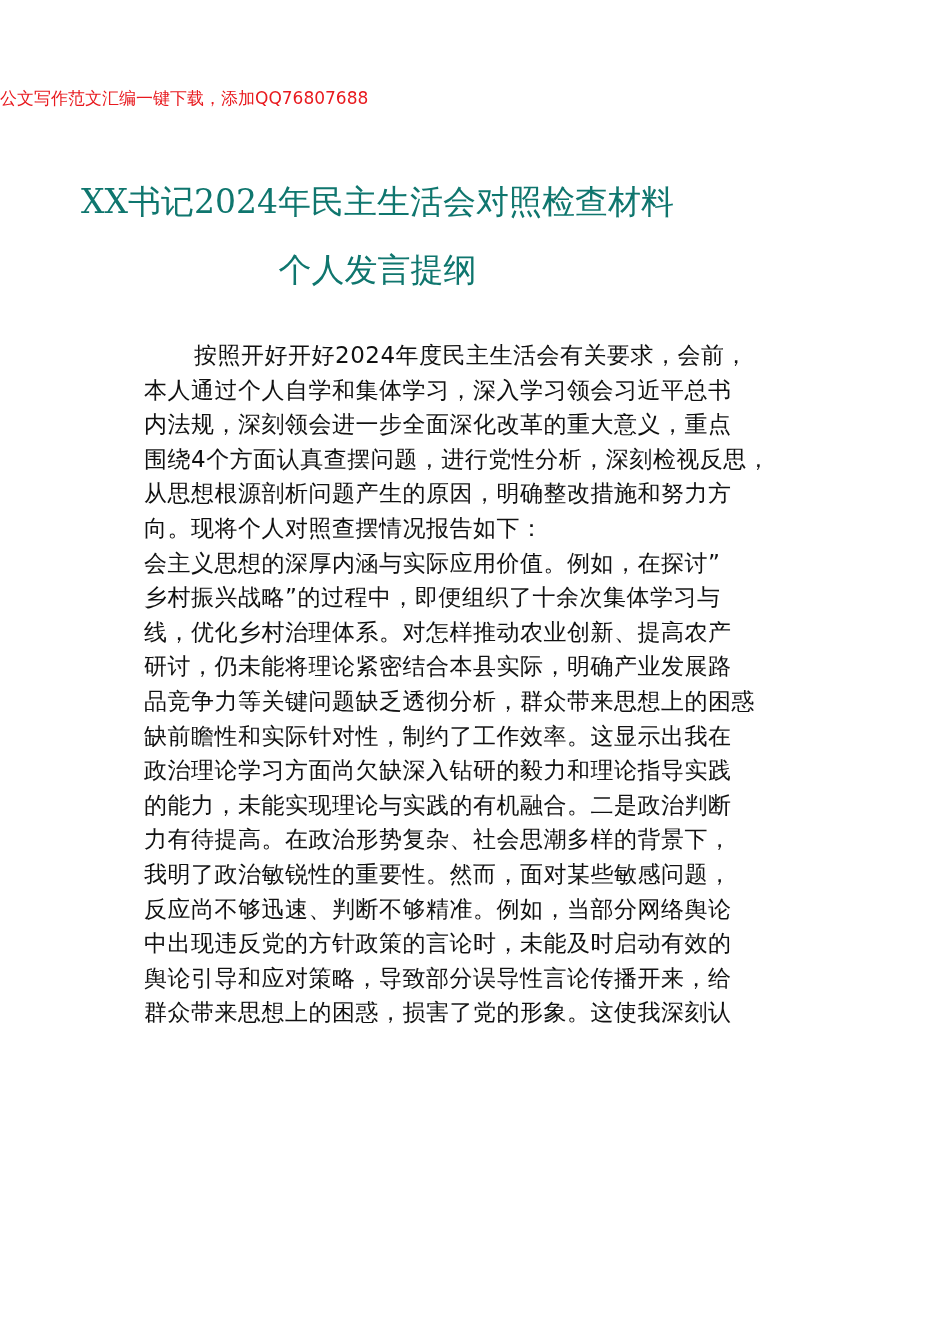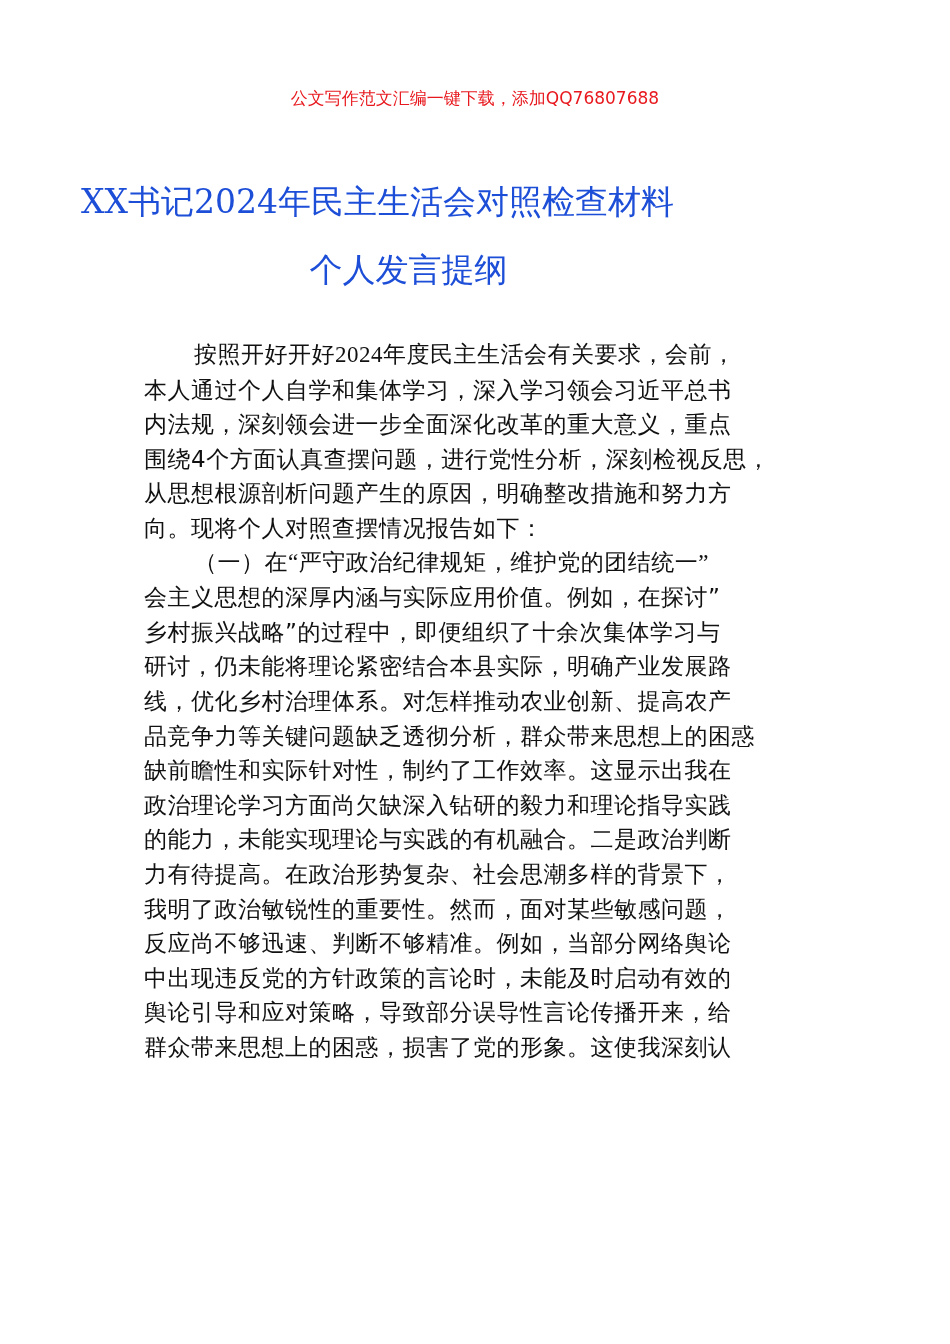--- a/index.html
+++ b/index.html
@@ -1,56 +1,55 @@
 <!DOCTYPE html>
 <html><head>
   <meta charset="utf-8">
   <style>
     html, body { margin: 0; padding: 0; background: #ffffff; }
     body { width: 950px; height: 1344px; position: relative; overflow: hidden; }
     .page { position: absolute; left: 0; top: 0; width: 950px; height: 1344px; background: #ffffff; }
     .banner {
-      position: absolute; top: 86px; left: 0; width: 950px; text-align: center;
+      position: absolute; top: 86px; left: 0; width: 950px; text-align: left;
       font-family: "DejaVu Sans", sans-serif; font-size: 17px; color: #e8191e;
       letter-spacing: 0px; line-height: 24px;
     }
     .title {
       position: absolute; left: 0; width: 755px; text-align: center;
-      font-family: "DejaVu Serif", serif; font-size: 33px; color: #1d4ed8; line-height: 44px;
+      font-family: "DejaVu Serif", serif; font-size: 33px; color: #0f766e; line-height: 44px;
     }
     .title.t1 { top: 180px; }
-    .title.t2 { top: 248px; margin-left: 31px; }
+    .title.t2 { top: 248px; }
     .body {
       position: absolute; left: 144px; top: 338px; width: 670px;
       font-family: "DejaVu Sans", sans-serif; font-size: 23px; color: #111111;
     }
     .line { height: 34.6px; line-height: 34.6px; white-space: nowrap; letter-spacing: 0.5px; }
-    .indent { padding-left: 50px; font-family: Liberation Serif, serif; }
+    .indent { padding-left: 50px; }
   </style>
 </head>
 <body>
 
 <div class="page">
   <div class="banner">公文写作范文汇编一键下载，添加QQ76807688</div>
 
   <div class="title t1">XX书记2024年民主生活会对照检查材料</div>
   <div class="title t2">个人发言提纲</div>
 
   <div class="body">
     <div class="line indent">按照开好开好2024年度民主生活会有关要求，会前，</div>
     <div class="line">本人通过个人自学和集体学习，深入学习领会习近平总书</div>
     <div class="line">内法规，深刻领会进一步全面深化改革的重大意义，重点</div>
     <div class="line">围绕4个方面认真查摆问题，进行党性分析，深刻检视反思，</div>
     <div class="line">从思想根源剖析问题产生的原因，明确整改措施和努力方</div>
     <div class="line">向。现将个人对照查摆情况报告如下：</div>
-    <div class="line indent">（一）在“严守政治纪律规矩，维护党的团结统一”</div>
     <div class="line">会主义思想的深厚内涵与实际应用价值。例如，在探讨”</div>
     <div class="line">乡村振兴战略”的过程中，即便组织了十余次集体学习与</div>
+    <div class="line">线，优化乡村治理体系。对怎样推动农业创新、提高农产</div>
     <div class="line">研讨，仍未能将理论紧密结合本县实际，明确产业发展路</div>
-    <div class="line">线，优化乡村治理体系。对怎样推动农业创新、提高农产</div>
     <div class="line">品竞争力等关键问题缺乏透彻分析，群众带来思想上的困惑</div>
     <div class="line">缺前瞻性和实际针对性，制约了工作效率。这显示出我在</div>
     <div class="line">政治理论学习方面尚欠缺深入钻研的毅力和理论指导实践</div>
     <div class="line">的能力，未能实现理论与实践的有机融合。二是政治判断</div>
     <div class="line">力有待提高。在政治形势复杂、社会思潮多样的背景下，</div>
     <div class="line">我明了政治敏锐性的重要性。然而，面对某些敏感问题，</div>
     <div class="line">反应尚不够迅速、判断不够精准。例如，当部分网络舆论</div>
     <div class="line">中出现违反党的方针政策的言论时，未能及时启动有效的</div>
     <div class="line">舆论引导和应对策略，导致部分误导性言论传播开来，给</div>
     <div class="line">群众带来思想上的困惑，损害了党的形象。这使我深刻认</div>

